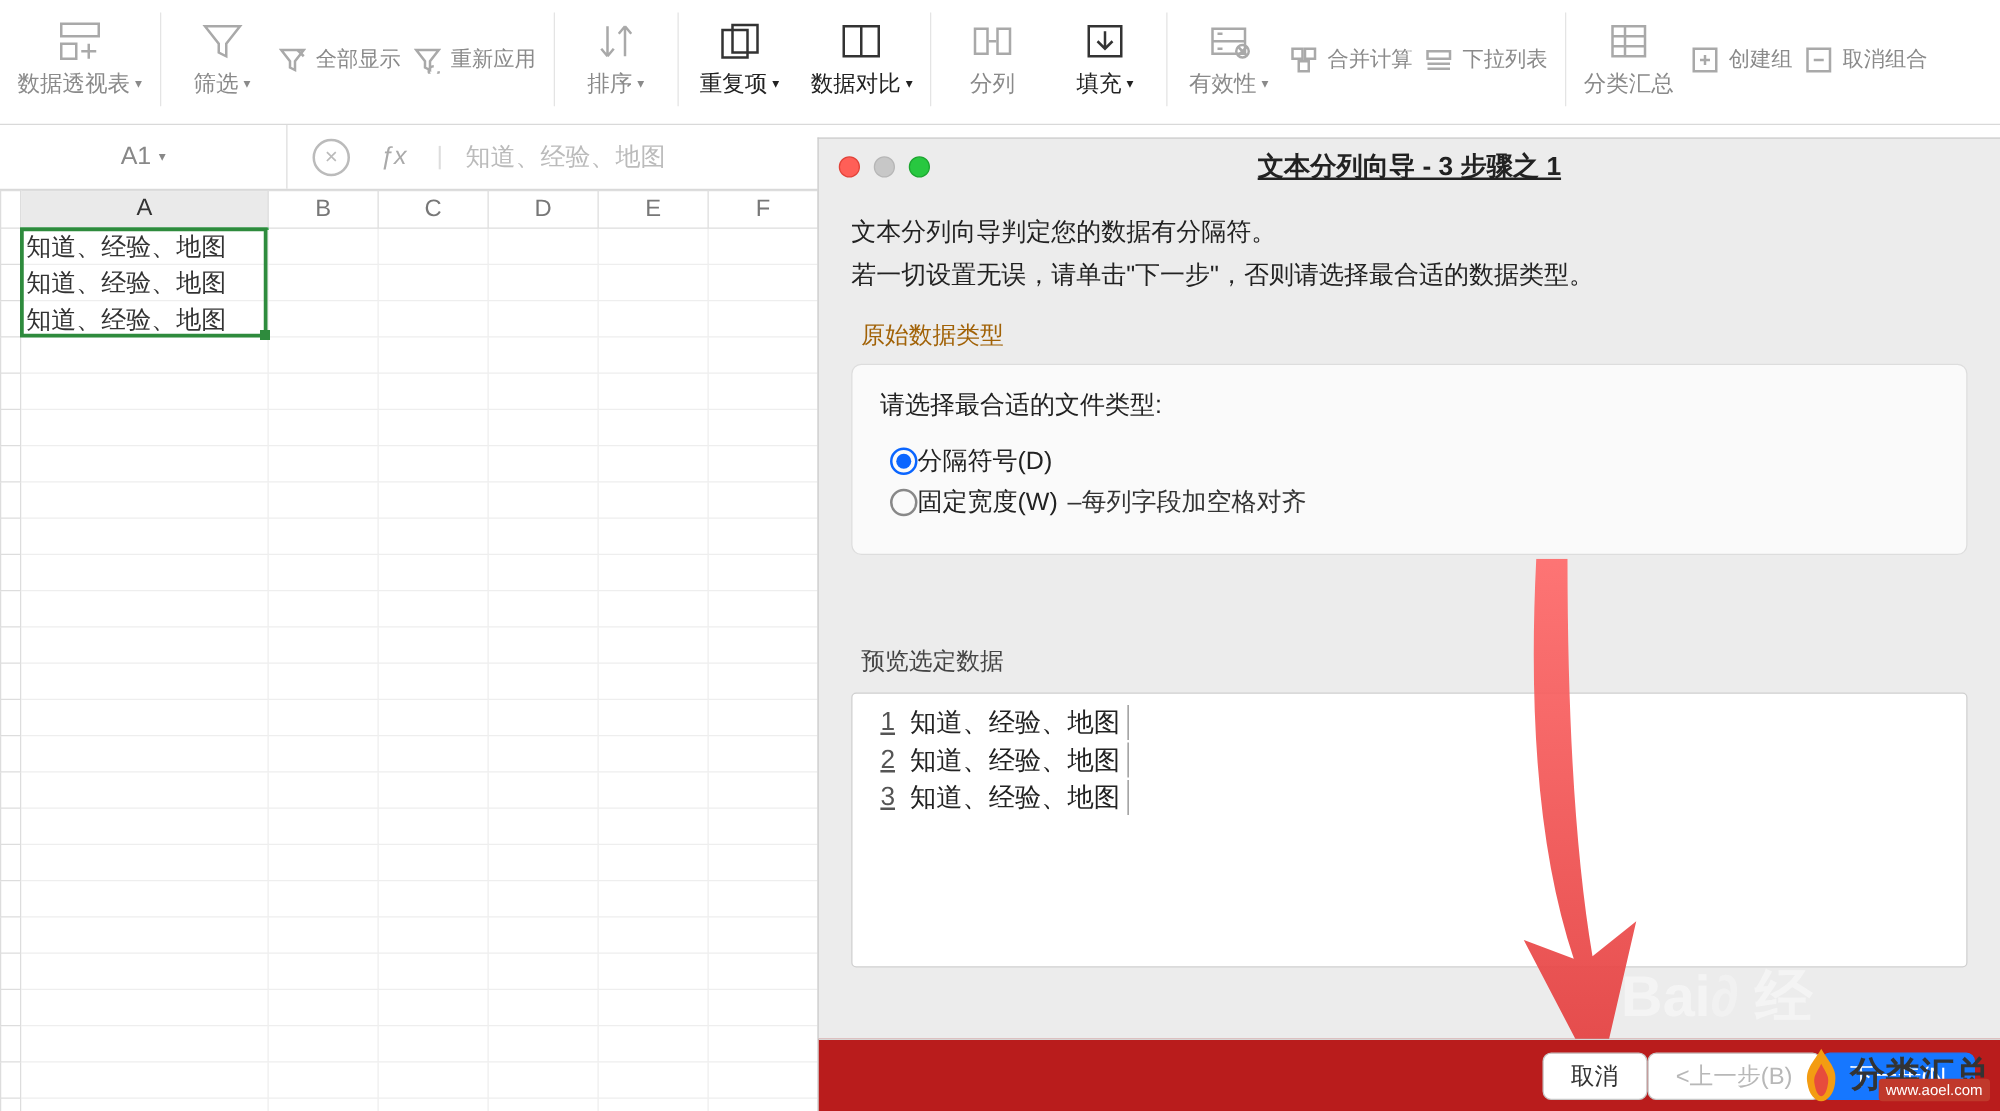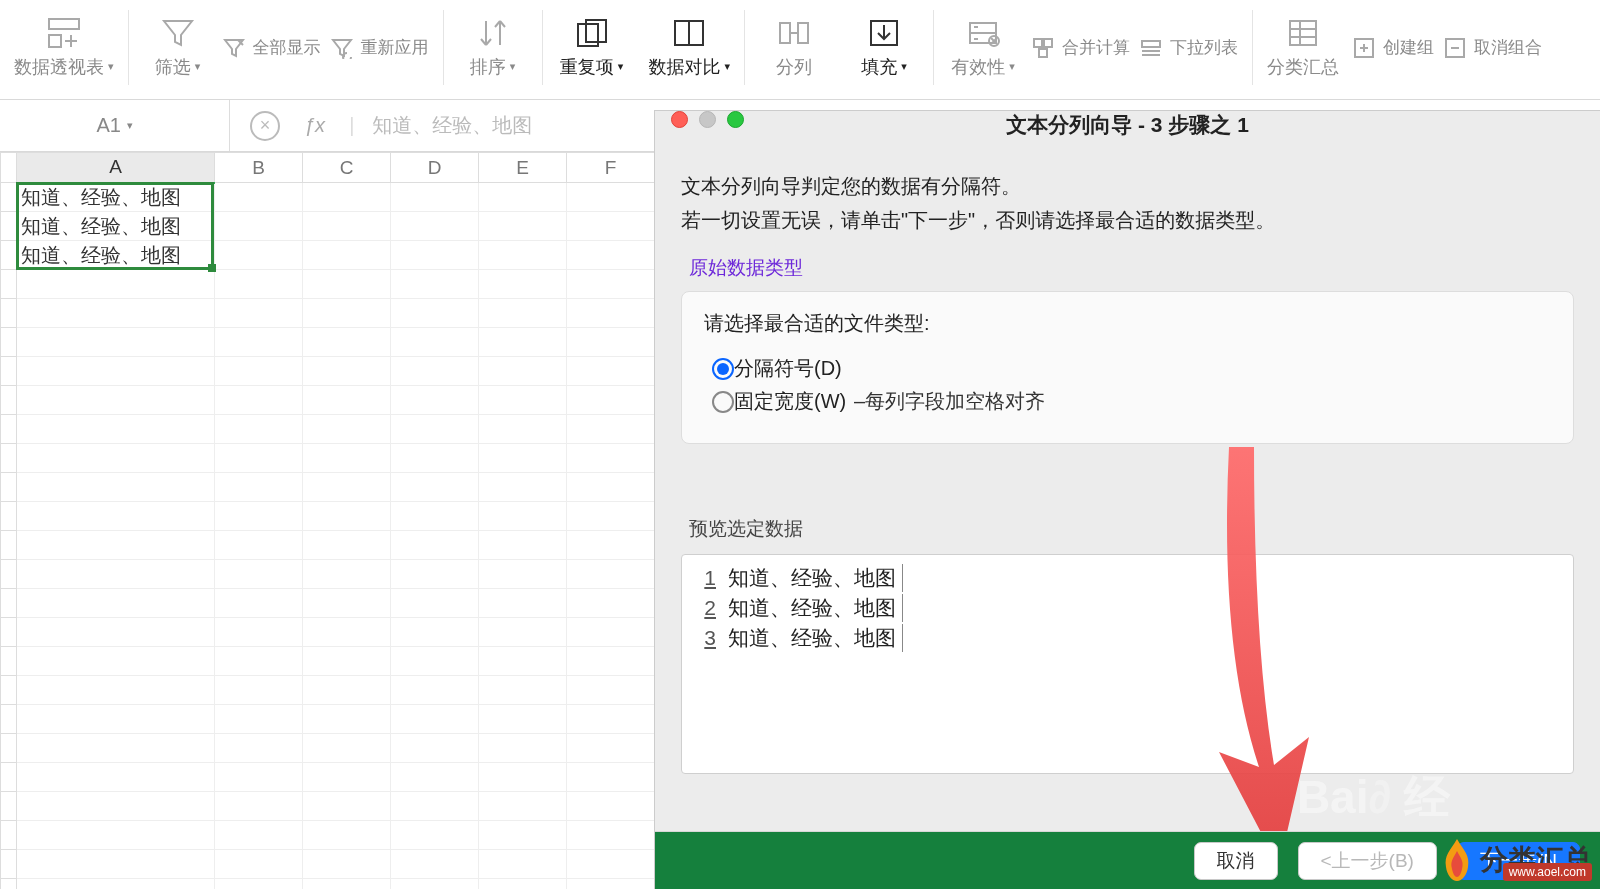--- a/index.html
+++ b/index.html
@@ -137,32 +137,33 @@
     height: 779px;
     background: #ececec;
     border-left:1px solid #ccc;
     border-top:1px solid #ccc;
     font-size: 20px;
     color:#222;
   }
   .dlg-title {
     height: 44px;
     display:flex;
-    align-items:flex-start;
+    align-items:center;
     position:relative;
+    text-decoration:underline;
   }
   .traffic { position:absolute; left:16px; display:flex; gap:11px;}
   .traffic span{width:17px;height:17px;border-radius:50%;}
   .tr-red{background:#ff5f57;border:1px solid #e24238;}
   .tr-yel{background:#c7c7c7;border:1px solid #b6b6b6;}
   .tr-grn{background:#28c840;border:1px solid #1ba62f;}
   .dlg-title-text{margin:0 auto;font-weight:600;font-size:21px;}
   .dlg-body{padding: 14px 26px 0 26px;}
   .desc{line-height:1.7;font-size:20px; margin-bottom:18px;}
-  .group-label{font-size:19px;color:#6d28d9;margin:6px 0 10px 8px;}
+  .group-label{font-size:19px;color:#a16207;margin:6px 0 10px 8px;}
   .type-panel{
     background:#fafafa;border:1px solid #ddd;border-radius:8px;
     padding:18px 22px 22px 22px;
   }
   .type-prompt{margin-bottom:18px;font-size:20px;}
   .radio-row{display:flex;align-items:center;margin:6px 0 6px 8px;font-size:20px;}
   .radio{width:22px;height:22px;border-radius:50%;border:2px solid #888;display:inline-flex;align-items:center;justify-content:center;}
   .radio.checked{border-color:#0a65ff;}
   .radio.checked::after{content:"";width:12px;height:12px;border-radius:50%;background:#0a65ff;}
   .radio-lbl{min-width:120px;}
@@ -176,23 +177,23 @@
     position:relative;
     overflow:hidden;
   }
   .prev-row{display:flex;align-items:center;height:30px;font-size:21px;}
   .prev-row .n{width:24px;text-align:right;color:#555;text-decoration:underline;margin-right:12px;}
   .prev-row .t{border-right:1px solid #888;padding-right:6px;}
 
   .dlg-buttons{
     position:absolute;left:0;right:0;bottom:0;
     height:58px;
-    background:#15803d;
+    background:#b91c1c;
     border-top:1px solid #d7d7d7;
-    display:flex;justify-content:flex-end;align-items:center;gap:20px;
+    display:flex;justify-content:flex-end;align-items:center;
     padding:0 20px;
   }
   .dlg-btn{
     height:38px;padding:0 22px;border-radius:7px;
     background:#fff;border:1px solid #c8c8c8;
     font-size:19px;color:#333;display:flex;align-items:center;cursor:pointer;
   }
   .dlg-btn.disabled{color:#b8b8b8;}
   .dlg-btn.primary{background:#1677ff;border-color:#1677ff;color:#fff;}
 

